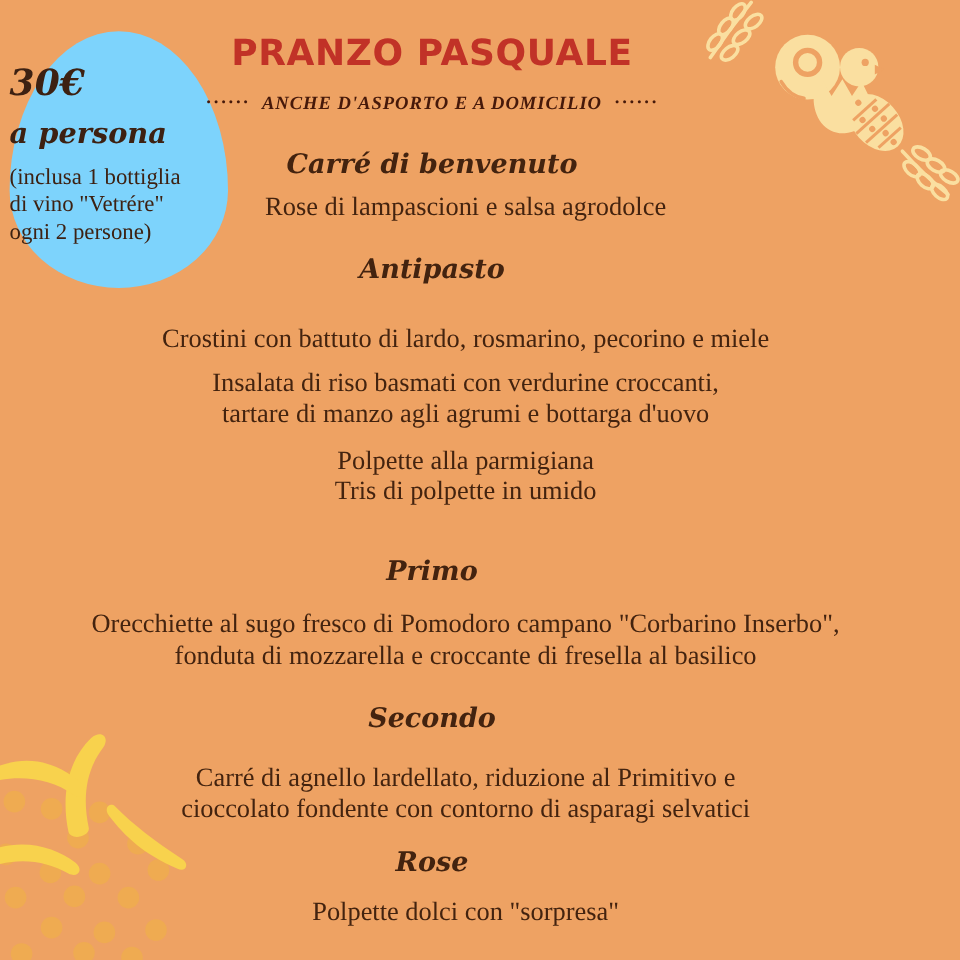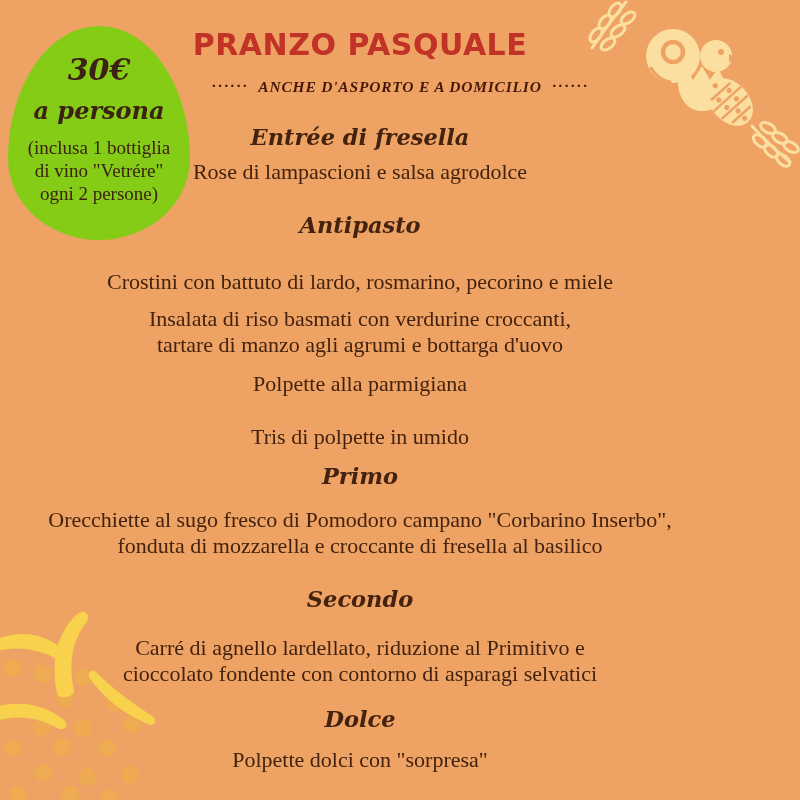--- a/index.html
+++ b/index.html
@@ -9,51 +9,51 @@
     background:#EEA263;
   }
   .poster{position:relative;width:800px;height:800px;background:#EEA263;}
   svg.decor{position:absolute;pointer-events:none;}
   .decor-tr{top:0;right:0;}
   .decor-bl{left:0;top:598px;}
 
   
   .egg-badge{
     position:absolute;left:8px;top:26px;width:182px;height:214px;
-    background:#84cc16;
+    background:#7dd3fc;
     border-radius:50% 50% 50% 50% / 62% 62% 38% 38%;
-    text-align:center;color:#3D2112;
+    text-align:left;color:#3D2112;
     box-sizing:border-box;
   }
   .egg-badge .price{margin-top:26px;font:italic 700 30px "DejaVu Serif",serif;}
   .egg-badge .per{margin-top:9px;font:italic 700 24px "DejaVu Serif",serif;}
   .egg-badge .note{margin-top:11px;font:19px "Liberation Serif",serif;line-height:23px;}
 
   
   .line{position:absolute;left:0;width:720px;text-align:center;color:#43230F;}
   .title{
     top:28px;
     font:700 30px "DejaVu Sans",sans-serif;
     letter-spacing:.5px;color:#C13227;line-height:34px;
   }
   .subtitle{
     top:78px;font:italic 700 15.5px "Liberation Serif",serif;
-    letter-spacing:.8px;color:#46190A;line-height:18px;margin-left:40px;
+    letter-spacing:.8px;color:#46190A;line-height:18px;
   }
   .subtitle .dots{letter-spacing:1px;font-style:normal;position:relative;top:-1px;padding:0 10px;}
   .heading{font:italic 700 22.5px "DejaVu Serif",serif;line-height:27px;}
-  .item{font:22px "Liberation Serif",serif;line-height:26px;white-space:pre-line;}
+  .item{font:22px "Liberation Serif",serif;line-height:26px;white-space:pre-line;padding-left:28px;}
 
   .h-entree{top:124px;}
   .i-rose{top:159px;}
   .h-antipasto{top:212px;}
   .i-crostini{top:269px;}
   .i-insalata{top:306px;}
   .i-parmigiana{top:371px;}
-  .i-tris{top:424px;}
+  .i-tris{top:396px;}
   .h-primo{top:463px;}
   .i-orecchiette{top:507px;}
   .h-secondo{top:586px;font-style:italic;}
   .i-carre{top:635px;}
   .h-dolce{top:706px;}
   .i-dolci{top:747px;}
 </style>
 </head>
 <body>
 
@@ -150,34 +150,34 @@
       <div>di vino "Vetrére"</div>
       <div>ogni 2 persone)</div>
     </div>
   </div>
 
   <div class="line title">PRANZO PASQUALE</div>
   <div class="line subtitle">
     <span class="dots">······</span><span>ANCHE D'ASPORTO E A DOMICILIO</span><span class="dots">······</span>
   </div>
 
-  <div class="line heading h-entree">Entrée di fresella</div>
+  <div class="line heading h-entree">Carré di benvenuto</div>
   <div class="line item i-rose">Rose di lampascioni e salsa agrodolce</div>
 
   <div class="line heading h-antipasto">Antipasto</div>
   <div class="line item i-crostini">Crostini con battuto di lardo, rosmarino, pecorino e miele</div>
   <div class="line item i-insalata">Insalata di riso basmati con verdurine croccanti,
 tartare di manzo agli agrumi e bottarga d'uovo</div>
   <div class="line item i-parmigiana">Polpette alla parmigiana</div>
   <div class="line item i-tris">Tris di polpette in umido</div>
 
   <div class="line heading h-primo">Primo</div>
   <div class="line item i-orecchiette">Orecchiette al sugo fresco di Pomodoro campano "Corbarino Inserbo",
 fonduta di mozzarella e croccante di fresella al basilico</div>
 
   <div class="line heading h-secondo">Secondo</div>
   <div class="line item i-carre">Carré di agnello lardellato, riduzione al Primitivo e
 cioccolato fondente con contorno di asparagi selvatici</div>
 
-  <div class="line heading h-dolce">Dolce</div>
+  <div class="line heading h-dolce">Rose</div>
   <div class="line item i-dolci">Polpette dolci con "sorpresa"</div>
 
 </div>
 
 </body></html>

